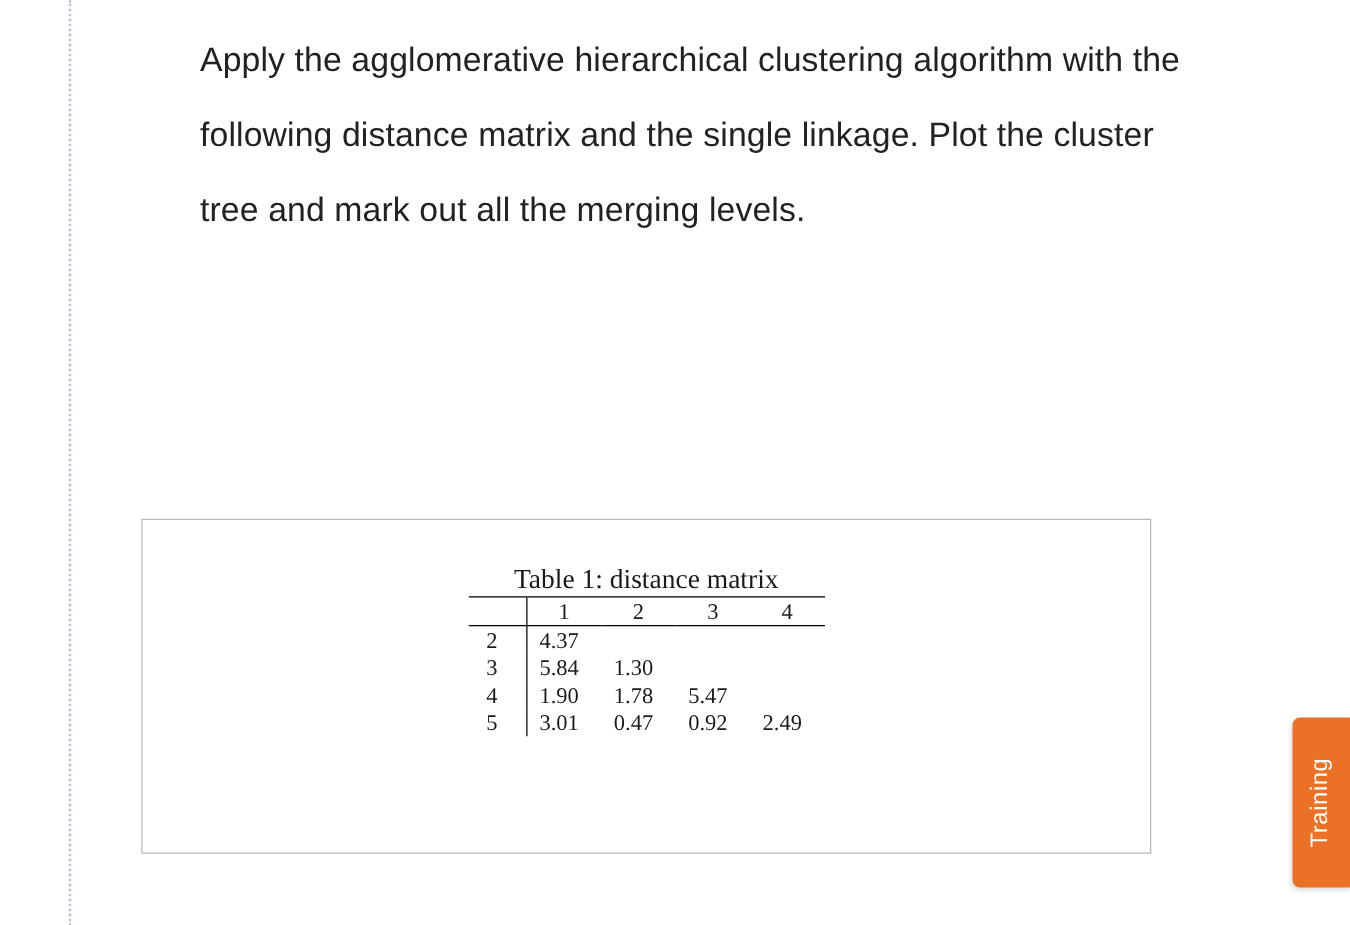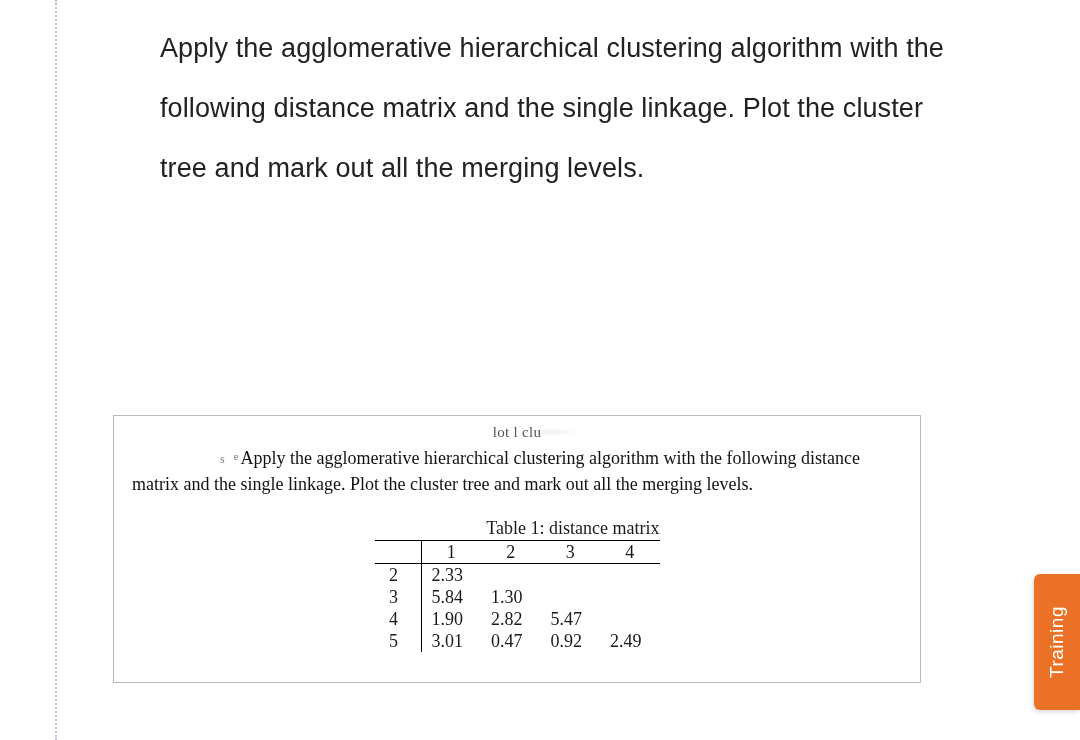--- a/index.html
+++ b/index.html
@@ -112,24 +112,24 @@
     justify-content: center;
   }
 
   .dist-table {
     border-collapse: collapse;
     font-family: "Times New Roman", serif;
     font-size: 18px;
   }
   .dist-table caption {
     caption-side: top;
-    text-align: right;
+    text-align: center;
     padding-bottom: 1px;
     font-family: "Times New Roman", serif;
-    font-size: 18px;
+    font-size: 22px;
     border-bottom: 1px solid #000;
     width: 100%;
   }
   .dist-table th, .dist-table td {
     padding: 0 14px;
     text-align: center;
     height: 22px;
   }
   .dist-table thead th {
     border-bottom: 1px solid #000;
@@ -181,59 +181,53 @@
 <body>
 
 <div class="page">
 
   <div class="dotted-line"></div>
 
   <div class="question">Apply the agglomerative hierarchical clustering algorithm with the following distance matrix and the single linkage. Plot the cluster tree and mark out all the merging levels.</div>
 
   <div class="excerpt-wrap">
 
-    <div class="faint-top">
-      <span class="scribble">lot  l  clu</span>
-    </div>
-
-    <div class="excerpt-text">
-      <span class="indent"></span><span class="tiny-s">s</span>&nbsp;&nbsp;<span class="tiny-e">e</span><span>Apply the agglomerative hierarchical clustering algorithm with the following distance matrix and the single linkage. Plot the cluster tree and mark out all the merging levels.</span>
-    </div>
+
 
     <div class="table-block">
       <table class="dist-table">
         <caption>Table 1: distance matrix</caption>
         <thead>
           <tr>
             <th></th>
             <th>1</th>
             <th>2</th>
             <th>3</th>
             <th>4</th>
           </tr>
         </thead>
         <tbody>
           <tr>
             <td class="val">2</td>
-            <td class="val">2.33</td>
+            <td class="val">4.37</td>
             <td class="val"></td>
             <td class="val"></td>
             <td class="val"></td>
           </tr>
           <tr>
             <td class="val">3</td>
             <td class="val">5.84</td>
             <td class="val">1.30</td>
             <td class="val"></td>
             <td class="val"></td>
           </tr>
           <tr>
             <td class="val">4</td>
             <td class="val">1.90</td>
-            <td class="val">2.82</td>
+            <td class="val">1.78</td>
             <td class="val">5.47</td>
             <td class="val"></td>
           </tr>
           <tr>
             <td class="val">5</td>
             <td class="val">3.01</td>
             <td class="val">0.47</td>
             <td class="val">0.92</td>
             <td class="val">2.49</td>
           </tr>

